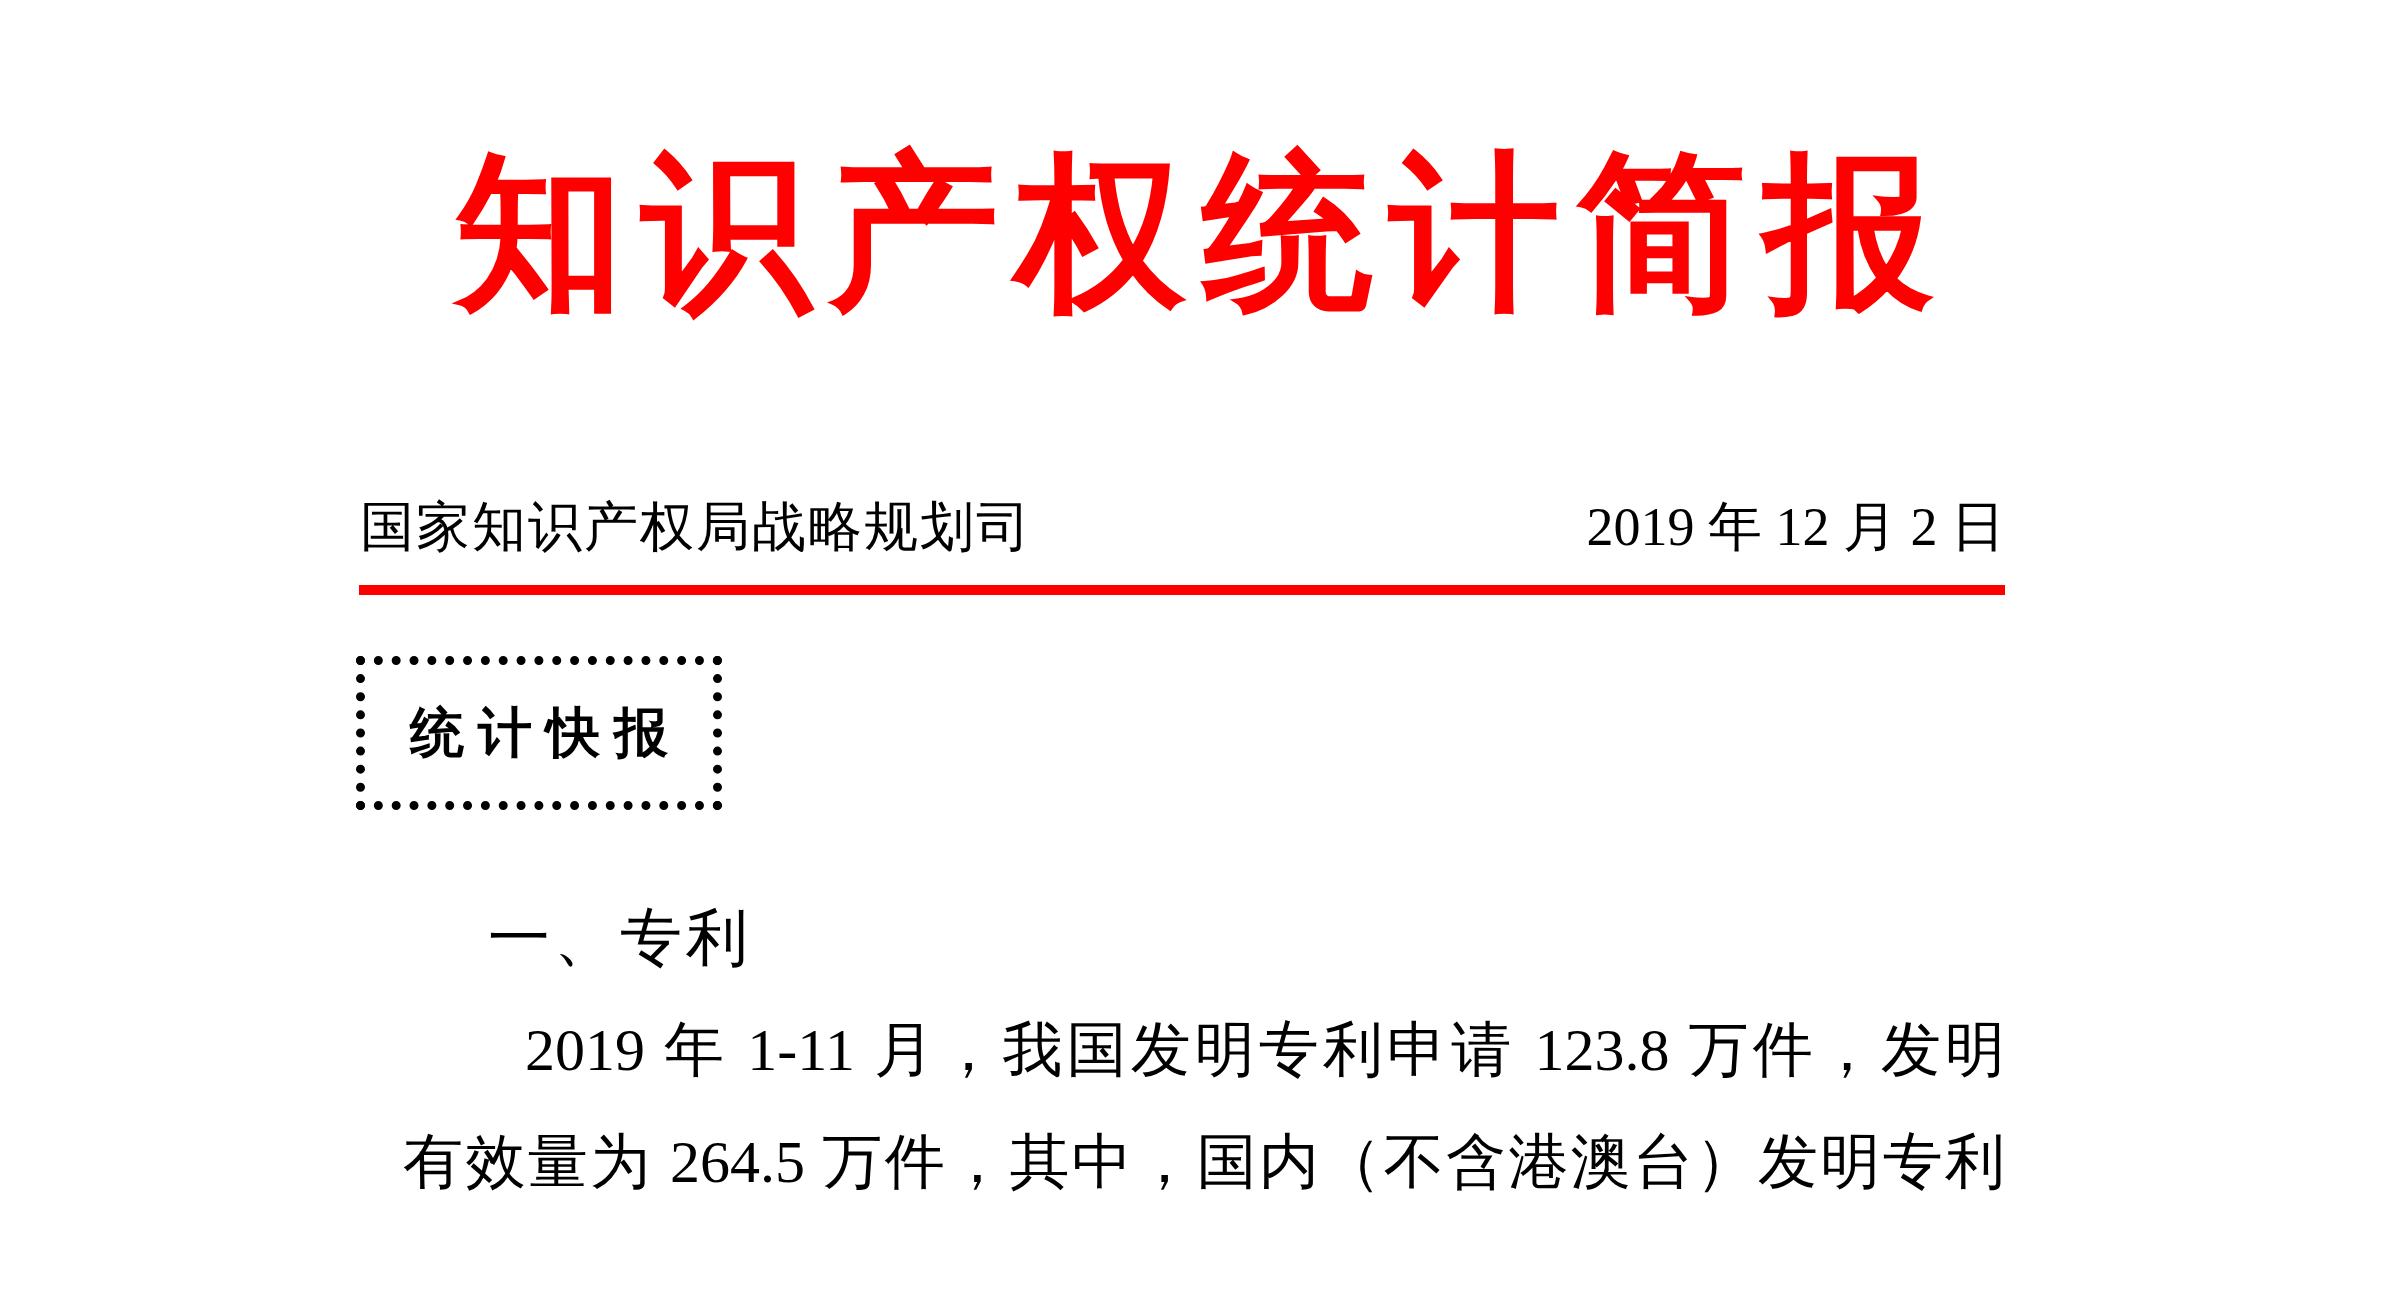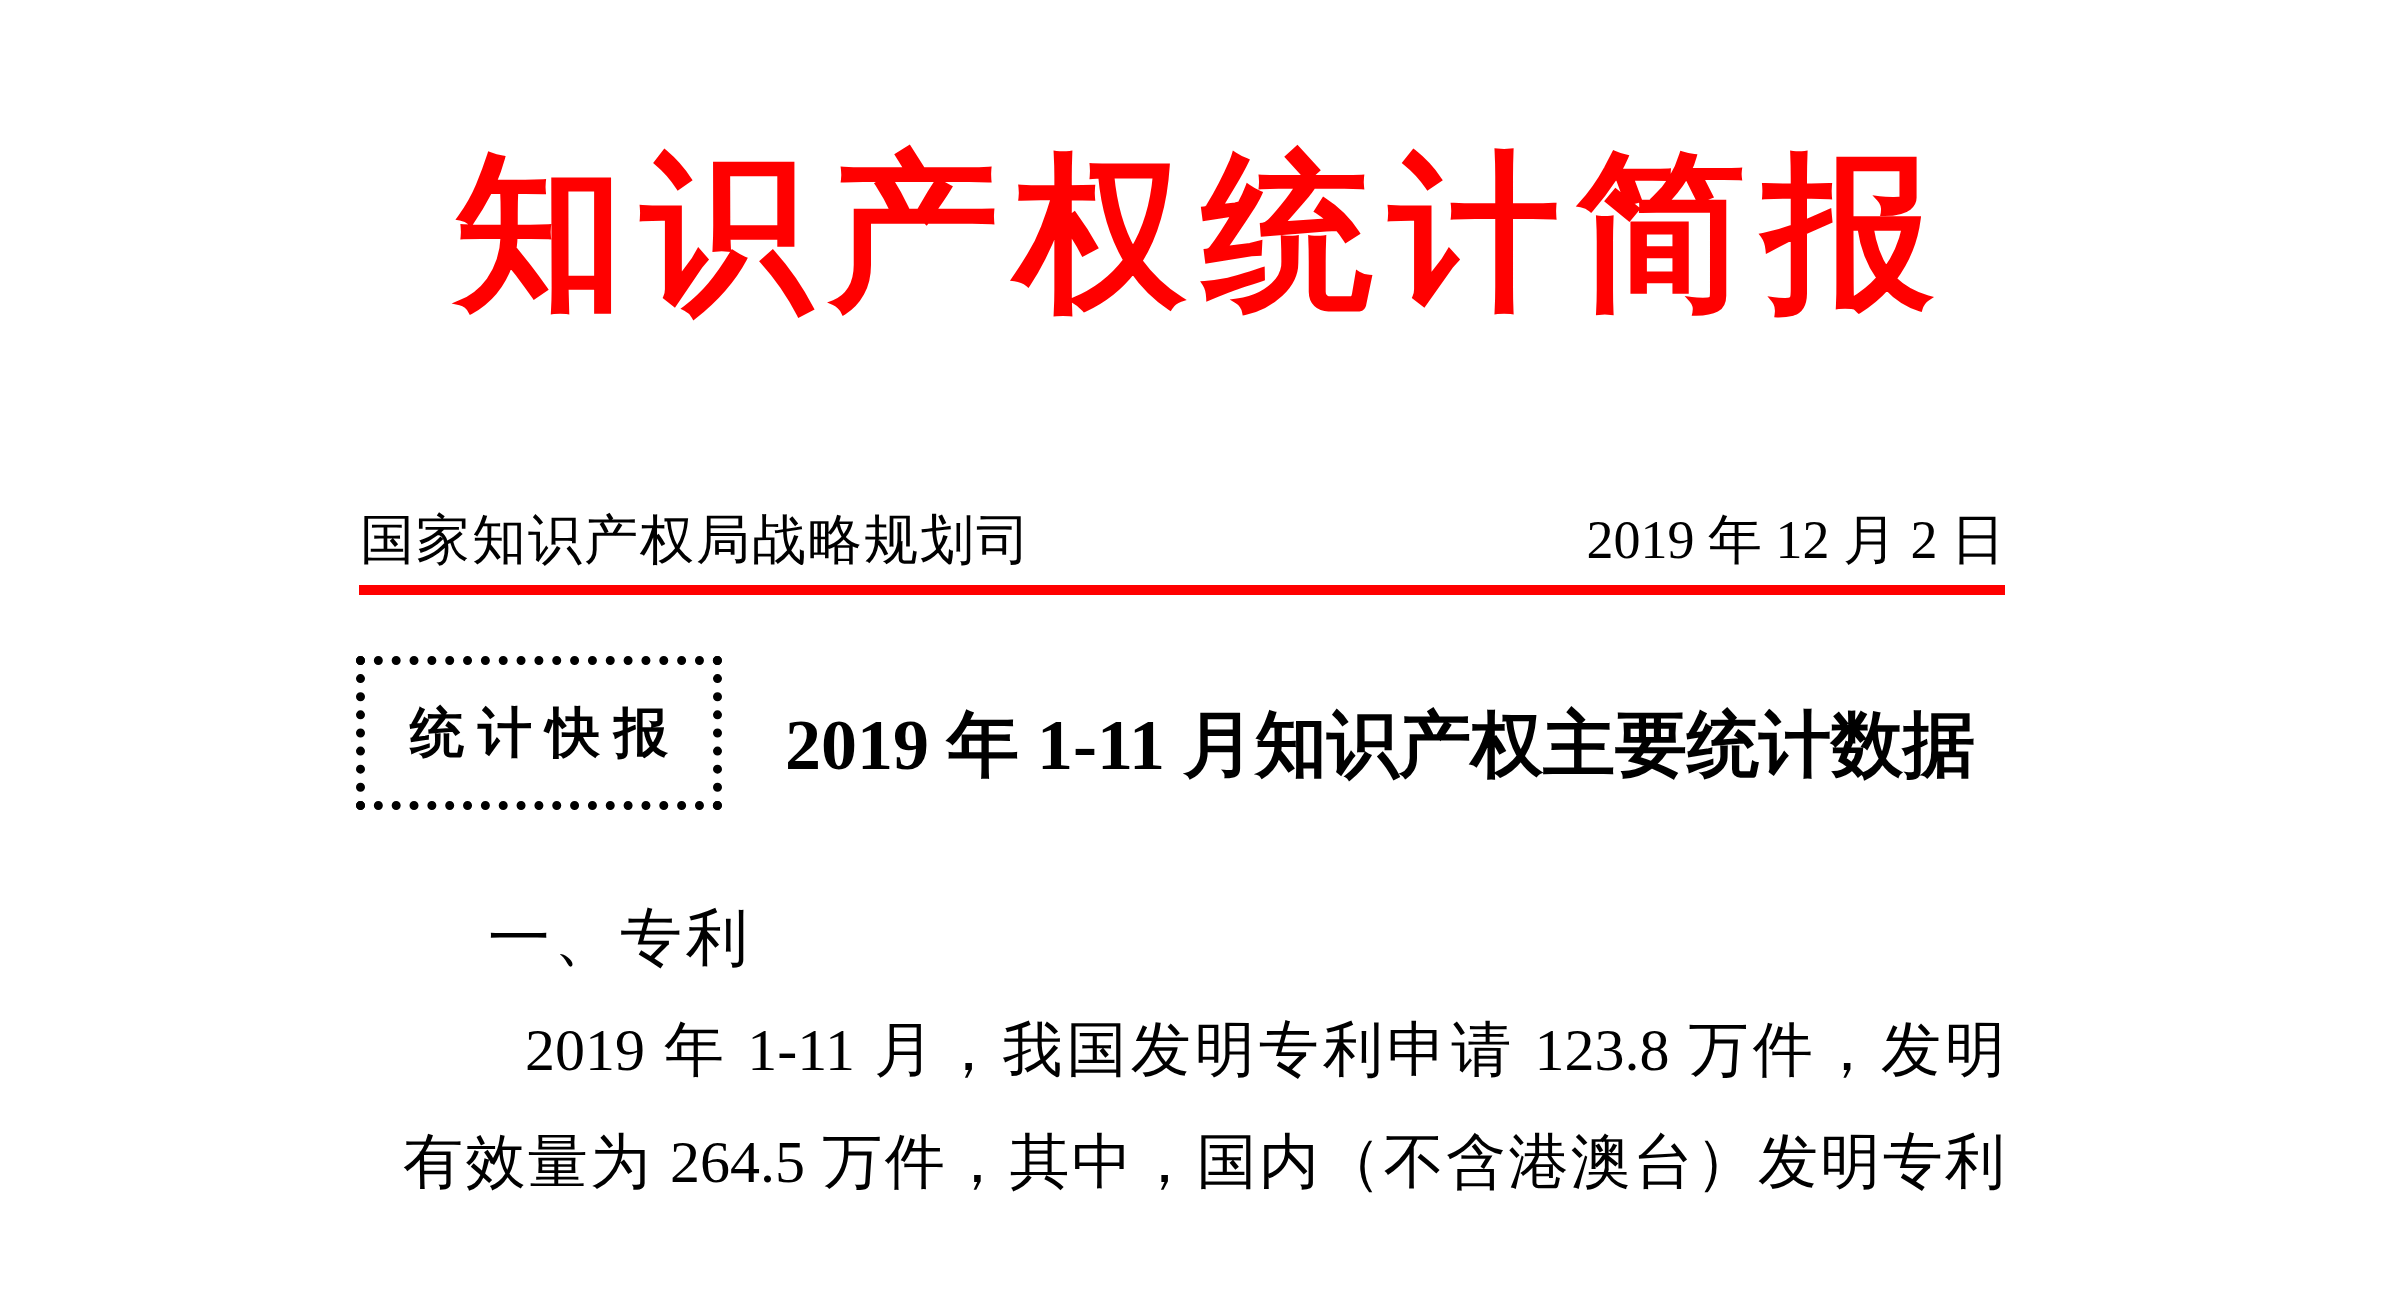--- a/index.html
+++ b/index.html
@@ -42,21 +42,21 @@
     width: 100%;
     text-align: center;
     font-size: 50px;
     line-height: 70px;
     white-space: nowrap;
   }
 
   
   .byline {
     position: absolute;
-    top: 505px;
+    top: 492px;
     left: 360px;
     width: 1645px;
     height: 70px;
     display: flex;
     justify-content: space-between;
     align-items: center;
     font-size: 54px;
     line-height: 70px;
     white-space: nowrap;
   }
@@ -151,21 +151,20 @@
     <span class="org">国家知识产权局战略规划司</span>
     <span class="date">2019 年 12 月 2 日</span>
   </div>
 
   <div class="red-rule"></div>
 
   <div class="badge-box">
     <span class="badge-label">统计快报</span>
   </div>
 
-  <div class="bulletin-heading">2019 年 1-11 月知识产权主要统计数据</div>
 
   <div class="section-heading">一、专利</div>
 
   <div class="body-paragraph">
     <div class="line indent">2019 年 1-11 月，我国发明专利申请 123.8 万件，发明</div>
     <div class="line">有效量为 264.5 万件，其中，国内（不含港澳台）发明专利</div>
   </div>
 
 </div>
 

